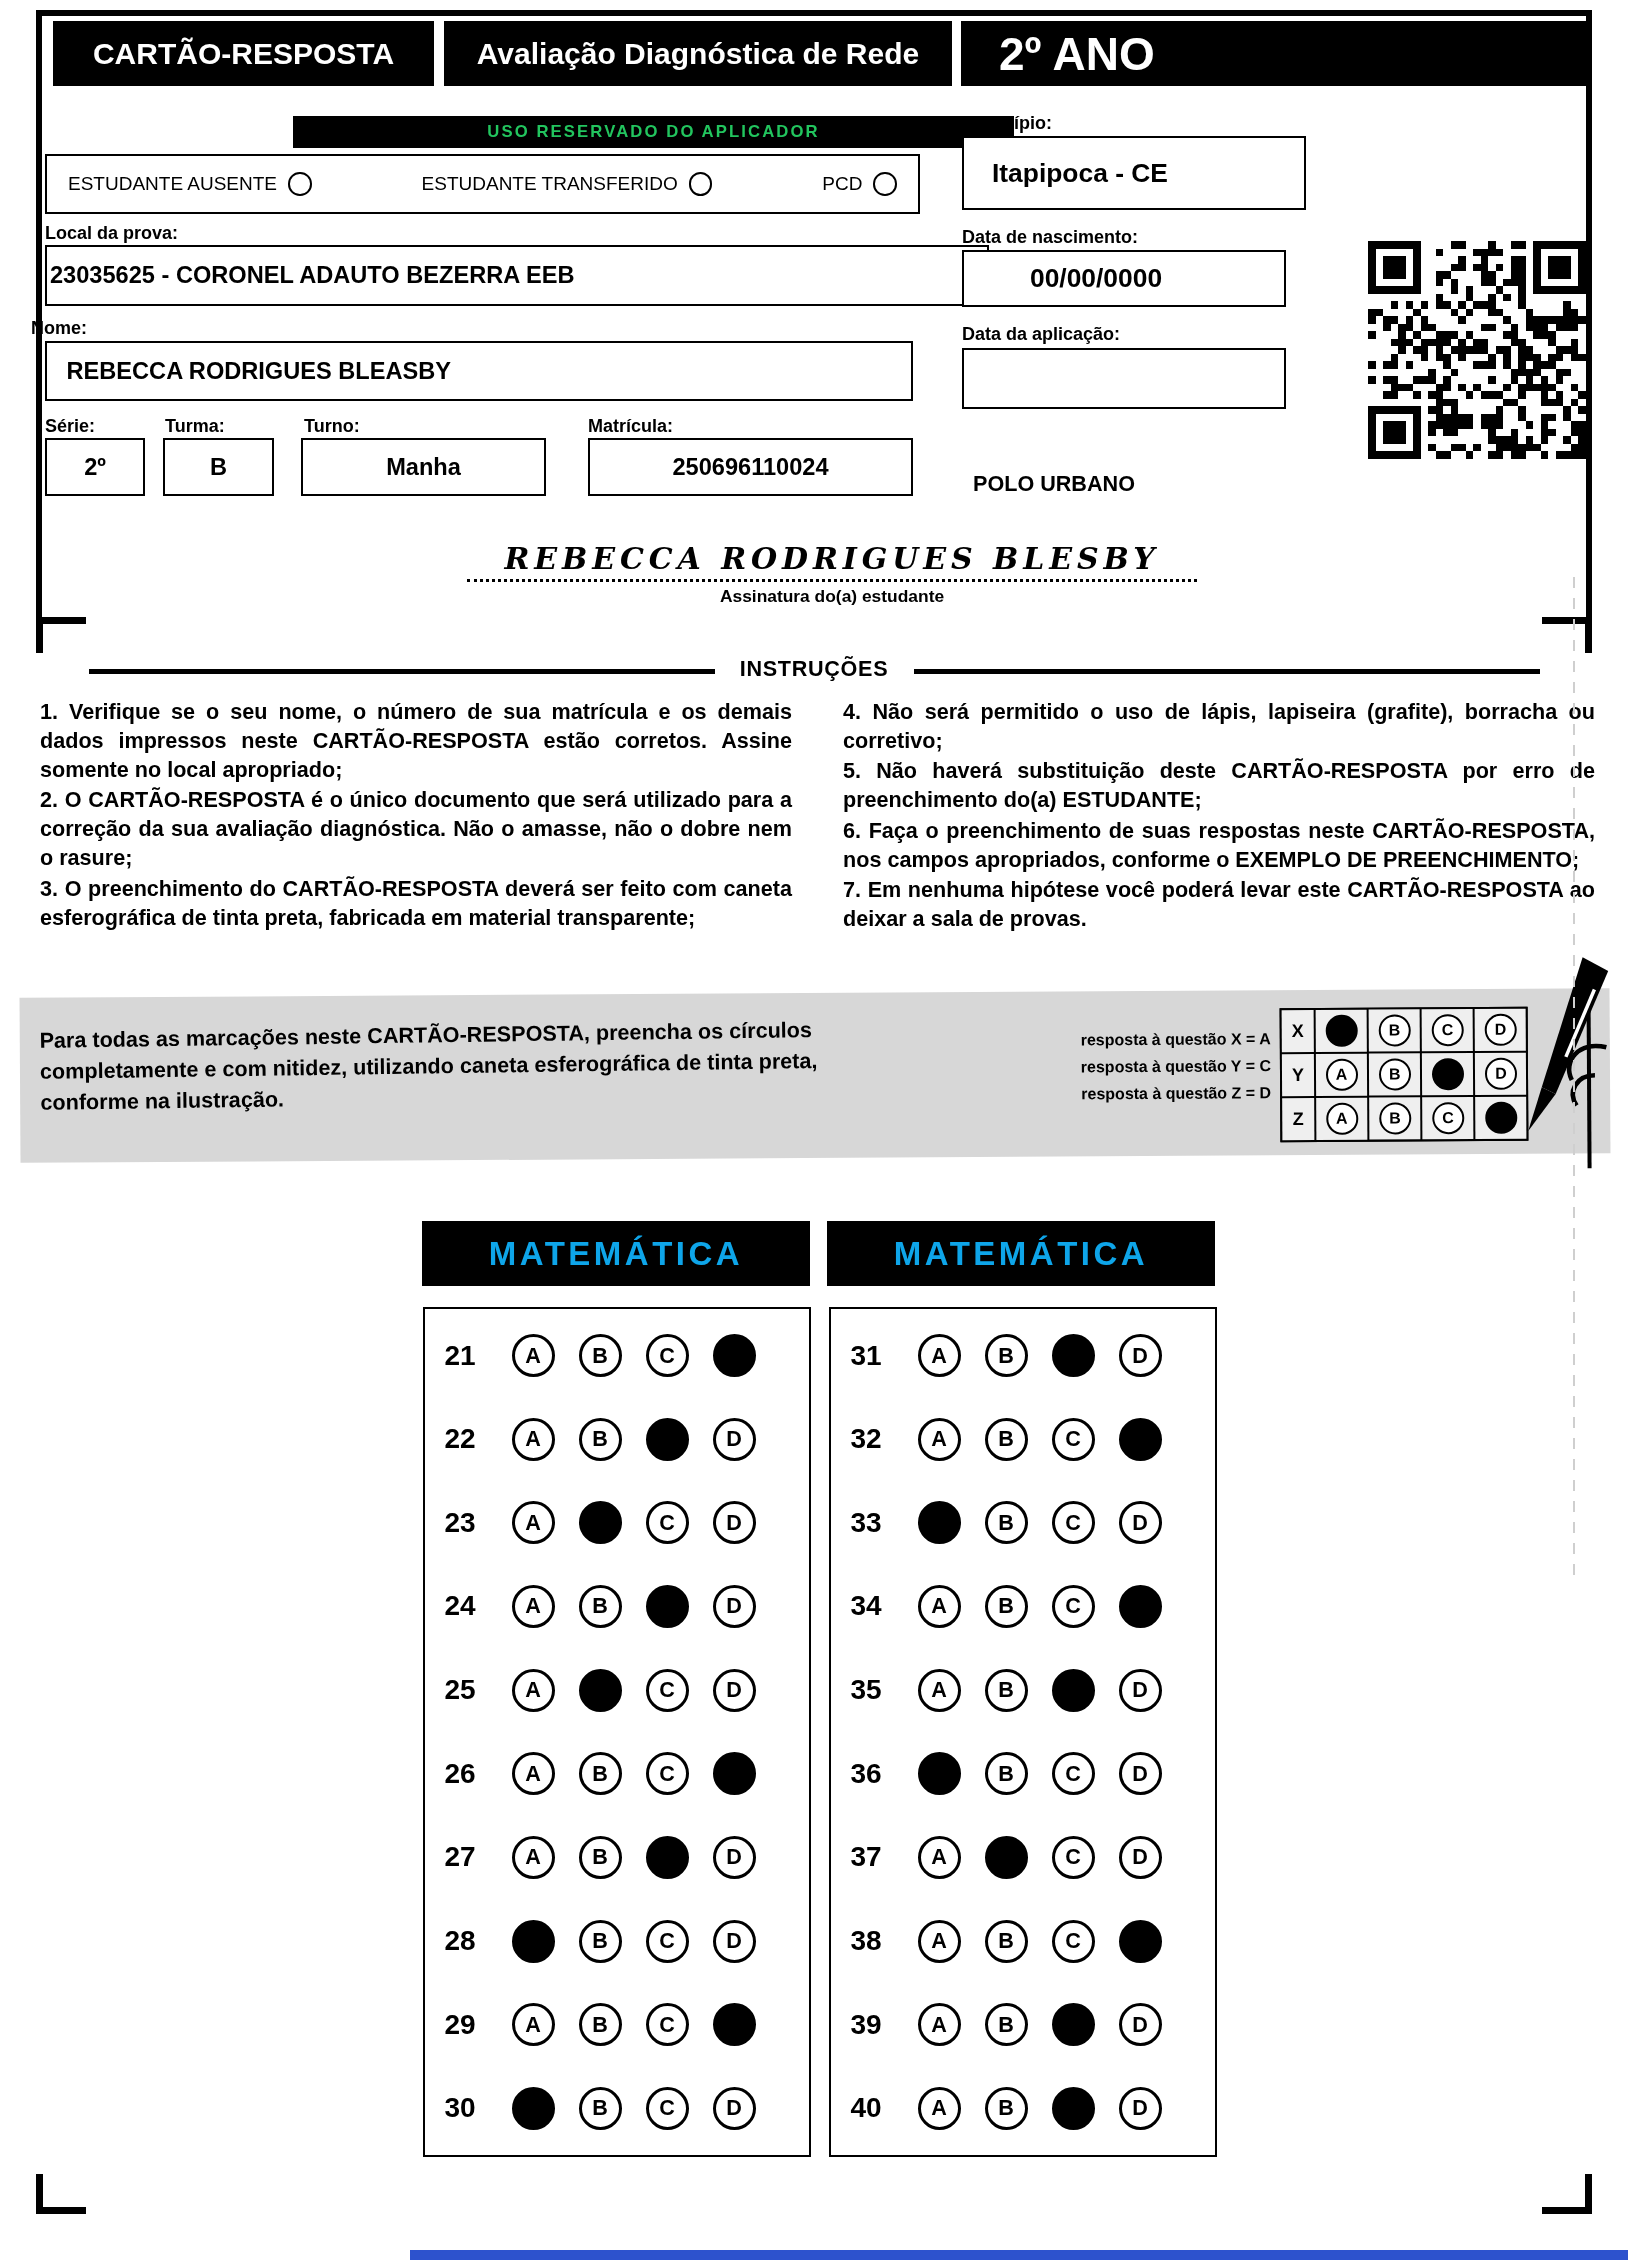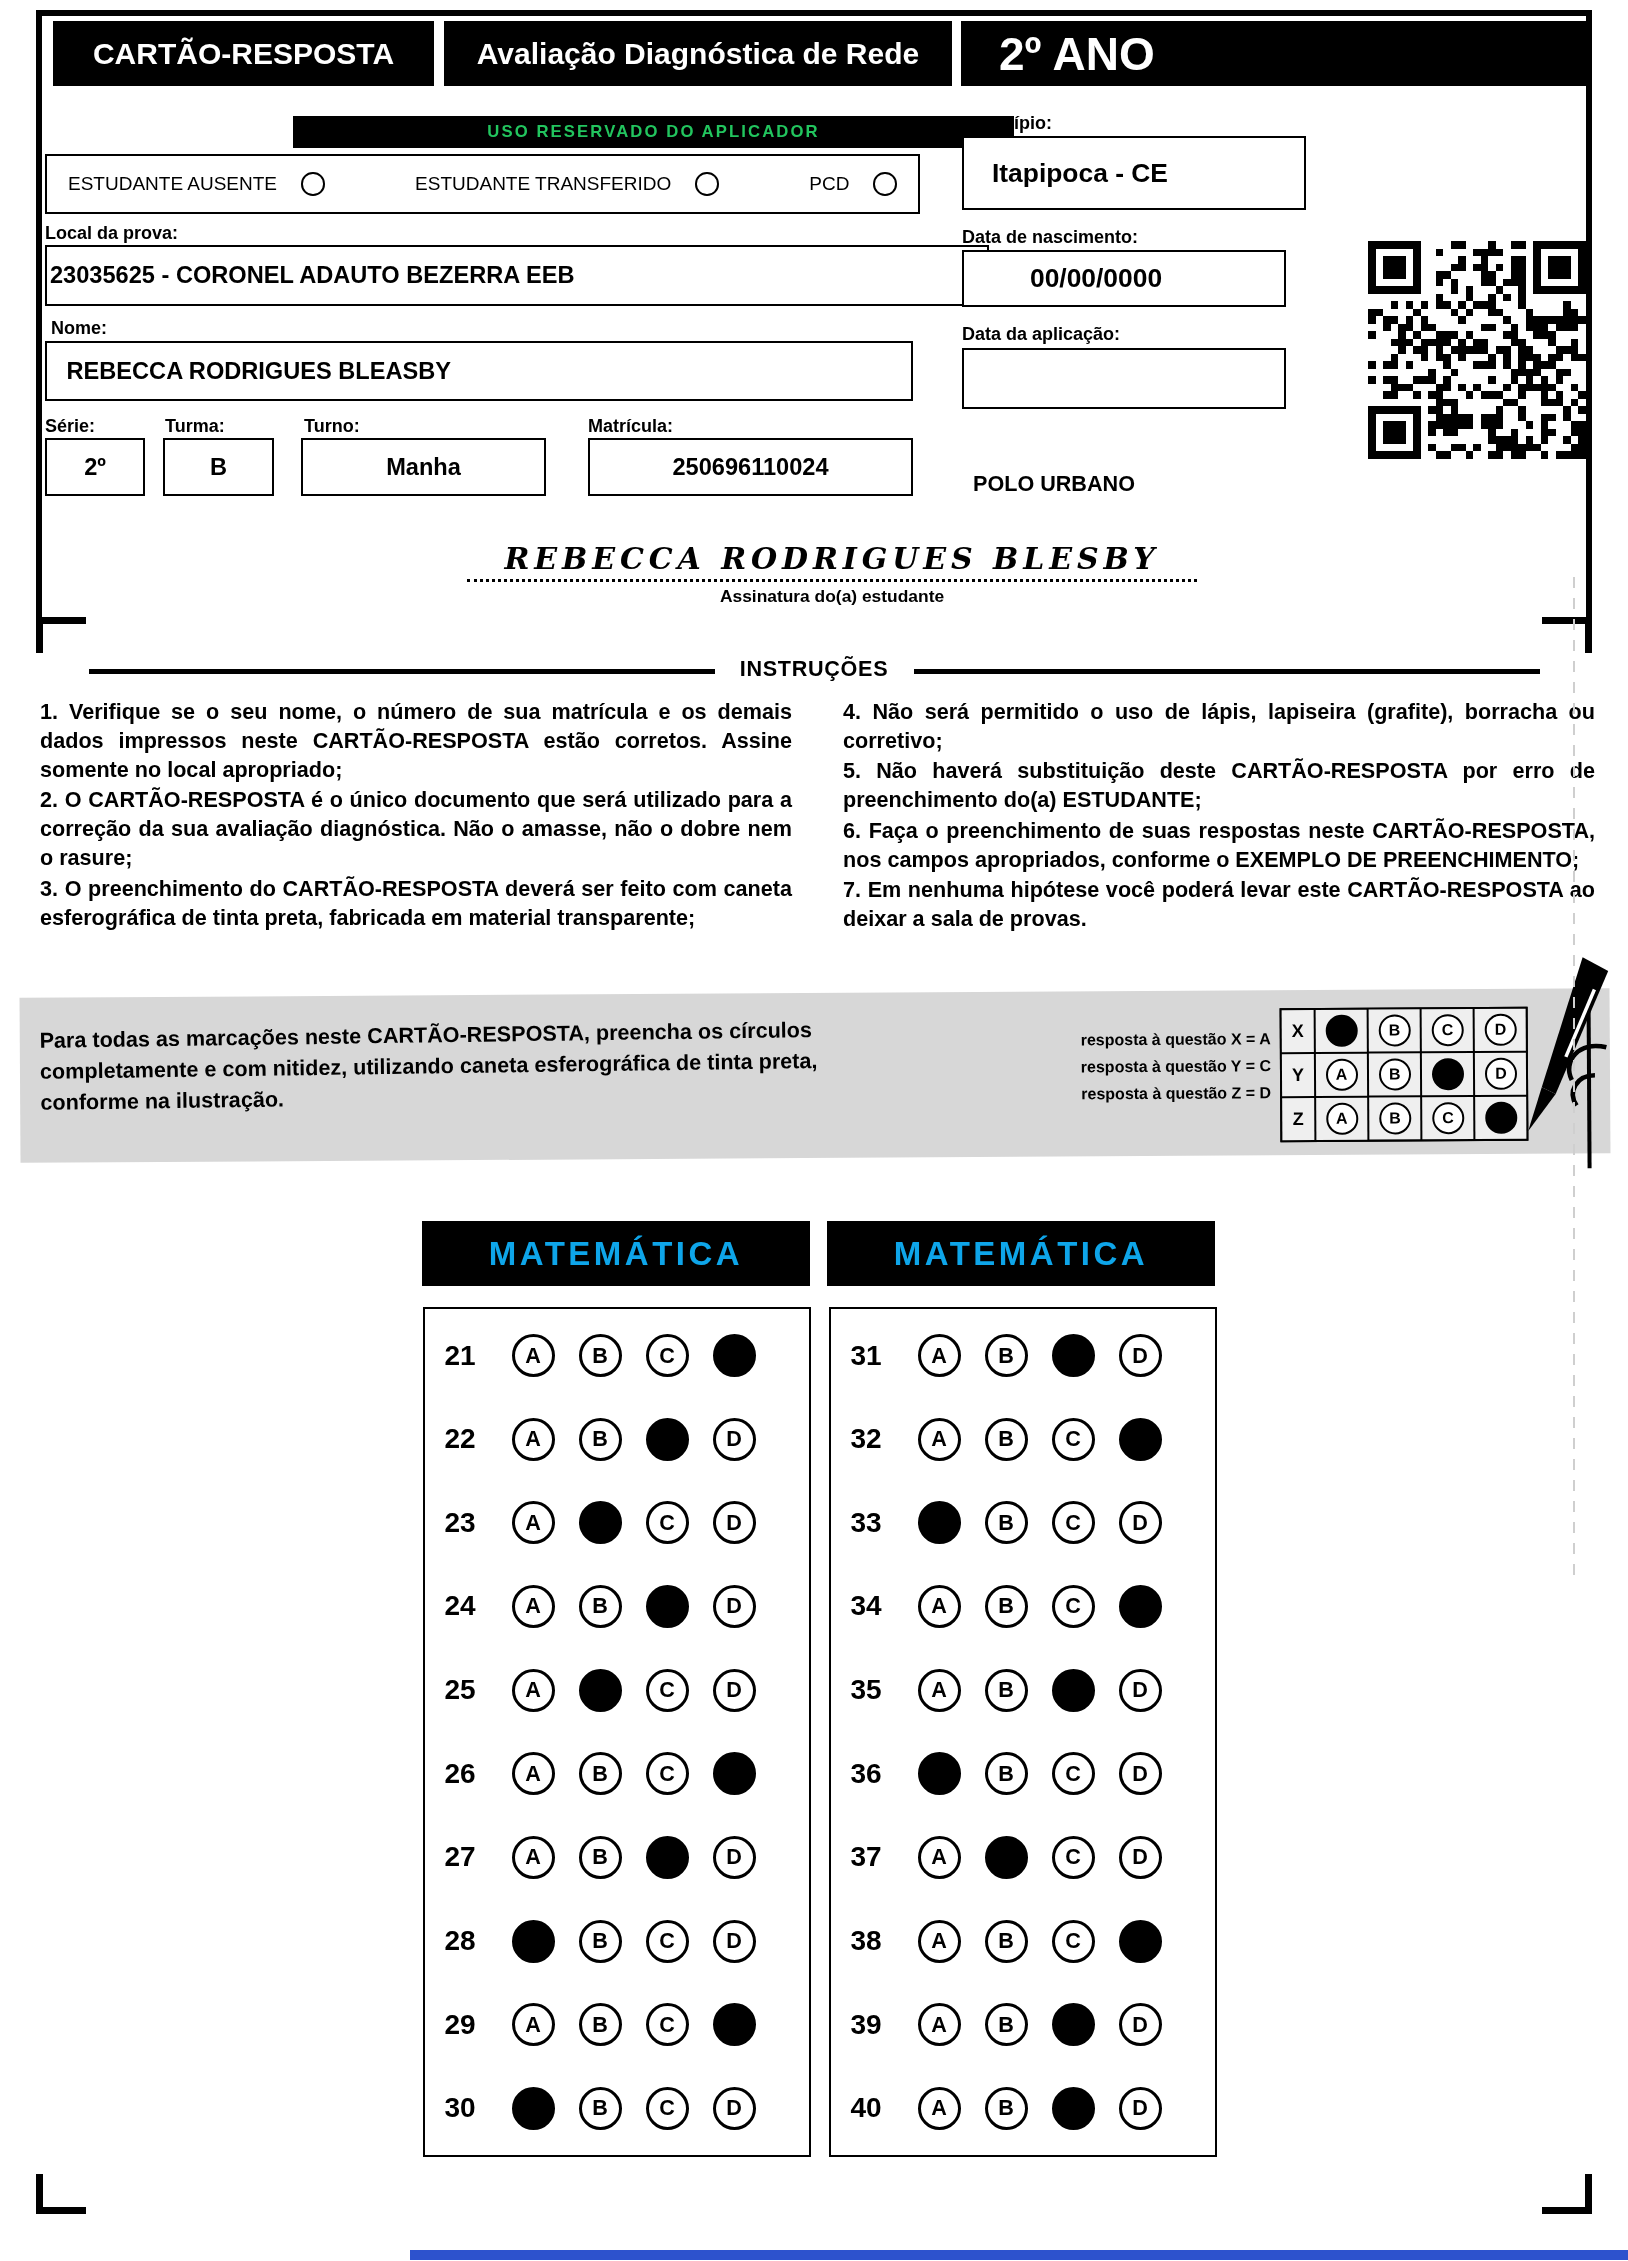--- a/index.html
+++ b/index.html
@@ -15,28 +15,28 @@
   .hdr-box{background:#000;color:#fff;font-weight:bold;display:flex;align-items:center;justify-content:center;white-space:nowrap}
   .hdr1{left:53px;top:21px;width:381px;height:65px;font-size:30px}
   .hdr2{left:444px;top:21px;width:508px;height:65px;font-size:30px}
   .hdr3{left:961px;top:21px;width:625px;height:65px;font-size:46px;justify-content:flex-start;padding-left:38px}
 
   
   .app-bar{left:293px;top:116px;width:721px;height:32px;background:#000;color:#22c55e;font-size:16.7px;
            font-weight:bold;display:flex;align-items:center;justify-content:center;letter-spacing:2.1px}
   .chk-box{left:45px;top:154px;width:875px;height:60px;border:2.1px solid #000;display:flex;
            align-items:center;justify-content:space-between;padding:0 21px}
-  .chk-group{display:flex;align-items:center;gap:24px;font-size:19px}
+  .chk-group{display:flex;align-items:center;gap:11px;font-size:19px}
   .chk-circle{width:23.6px;height:23.6px;border:2.1px solid #000;border-radius:50%;flex:none;background:#fff}
 
   
   .lbl{font-weight:bold;font-size:18px;white-space:nowrap}
   .field-box{border:2.8px solid #000;display:flex;align-items:center;font-weight:bold;font-size:23.6px;background:#fff;white-space:nowrap}
   .lbl-local{left:45px;top:223px}      .box-local{left:45px;top:245px;width:944px;height:61px;padding-left:3px}
-  .lbl-nome{left:51px;top:318px}       .box-nome{left:45px;top:341px;width:868px;height:60px;padding-left:19.5px}
+  .lbl-nome{left:31px;top:318px}       .box-nome{left:45px;top:341px;width:868px;height:60px;padding-left:19.5px}
   .lbl-serie{left:45px;top:416px}      .box-serie{left:45px;top:438px;width:100px;height:58px;justify-content:center}
   .lbl-turma{left:165px;top:416px}     .box-turma{left:163px;top:438px;width:111px;height:58px;justify-content:center}
   .lbl-turno{left:304px;top:416px}     .box-turno{left:301px;top:438px;width:245px;height:58px;justify-content:center}
   .lbl-matricula{left:588px;top:416px} .box-matricula{left:588px;top:438px;width:325px;height:58px;justify-content:center}
   .lbl-municipio{left:962px;top:113px}  .box-municipio{left:962px;top:136px;width:344px;height:74px;padding-left:28px;font-size:26.4px}
   .lbl-nascimento{left:962px;top:227px} .box-nascimento{left:962px;top:250px;width:324px;height:57px;padding-left:66px;font-size:26.4px}
   .lbl-aplicacao{left:962px;top:324px}  .box-aplicacao{left:962px;top:348px;width:324px;height:61px}
   .polo{left:973px;top:471px;font-weight:bold;font-size:21.6px}
 
   .qr{left:1368px;top:241px;width:218px;height:218px}

